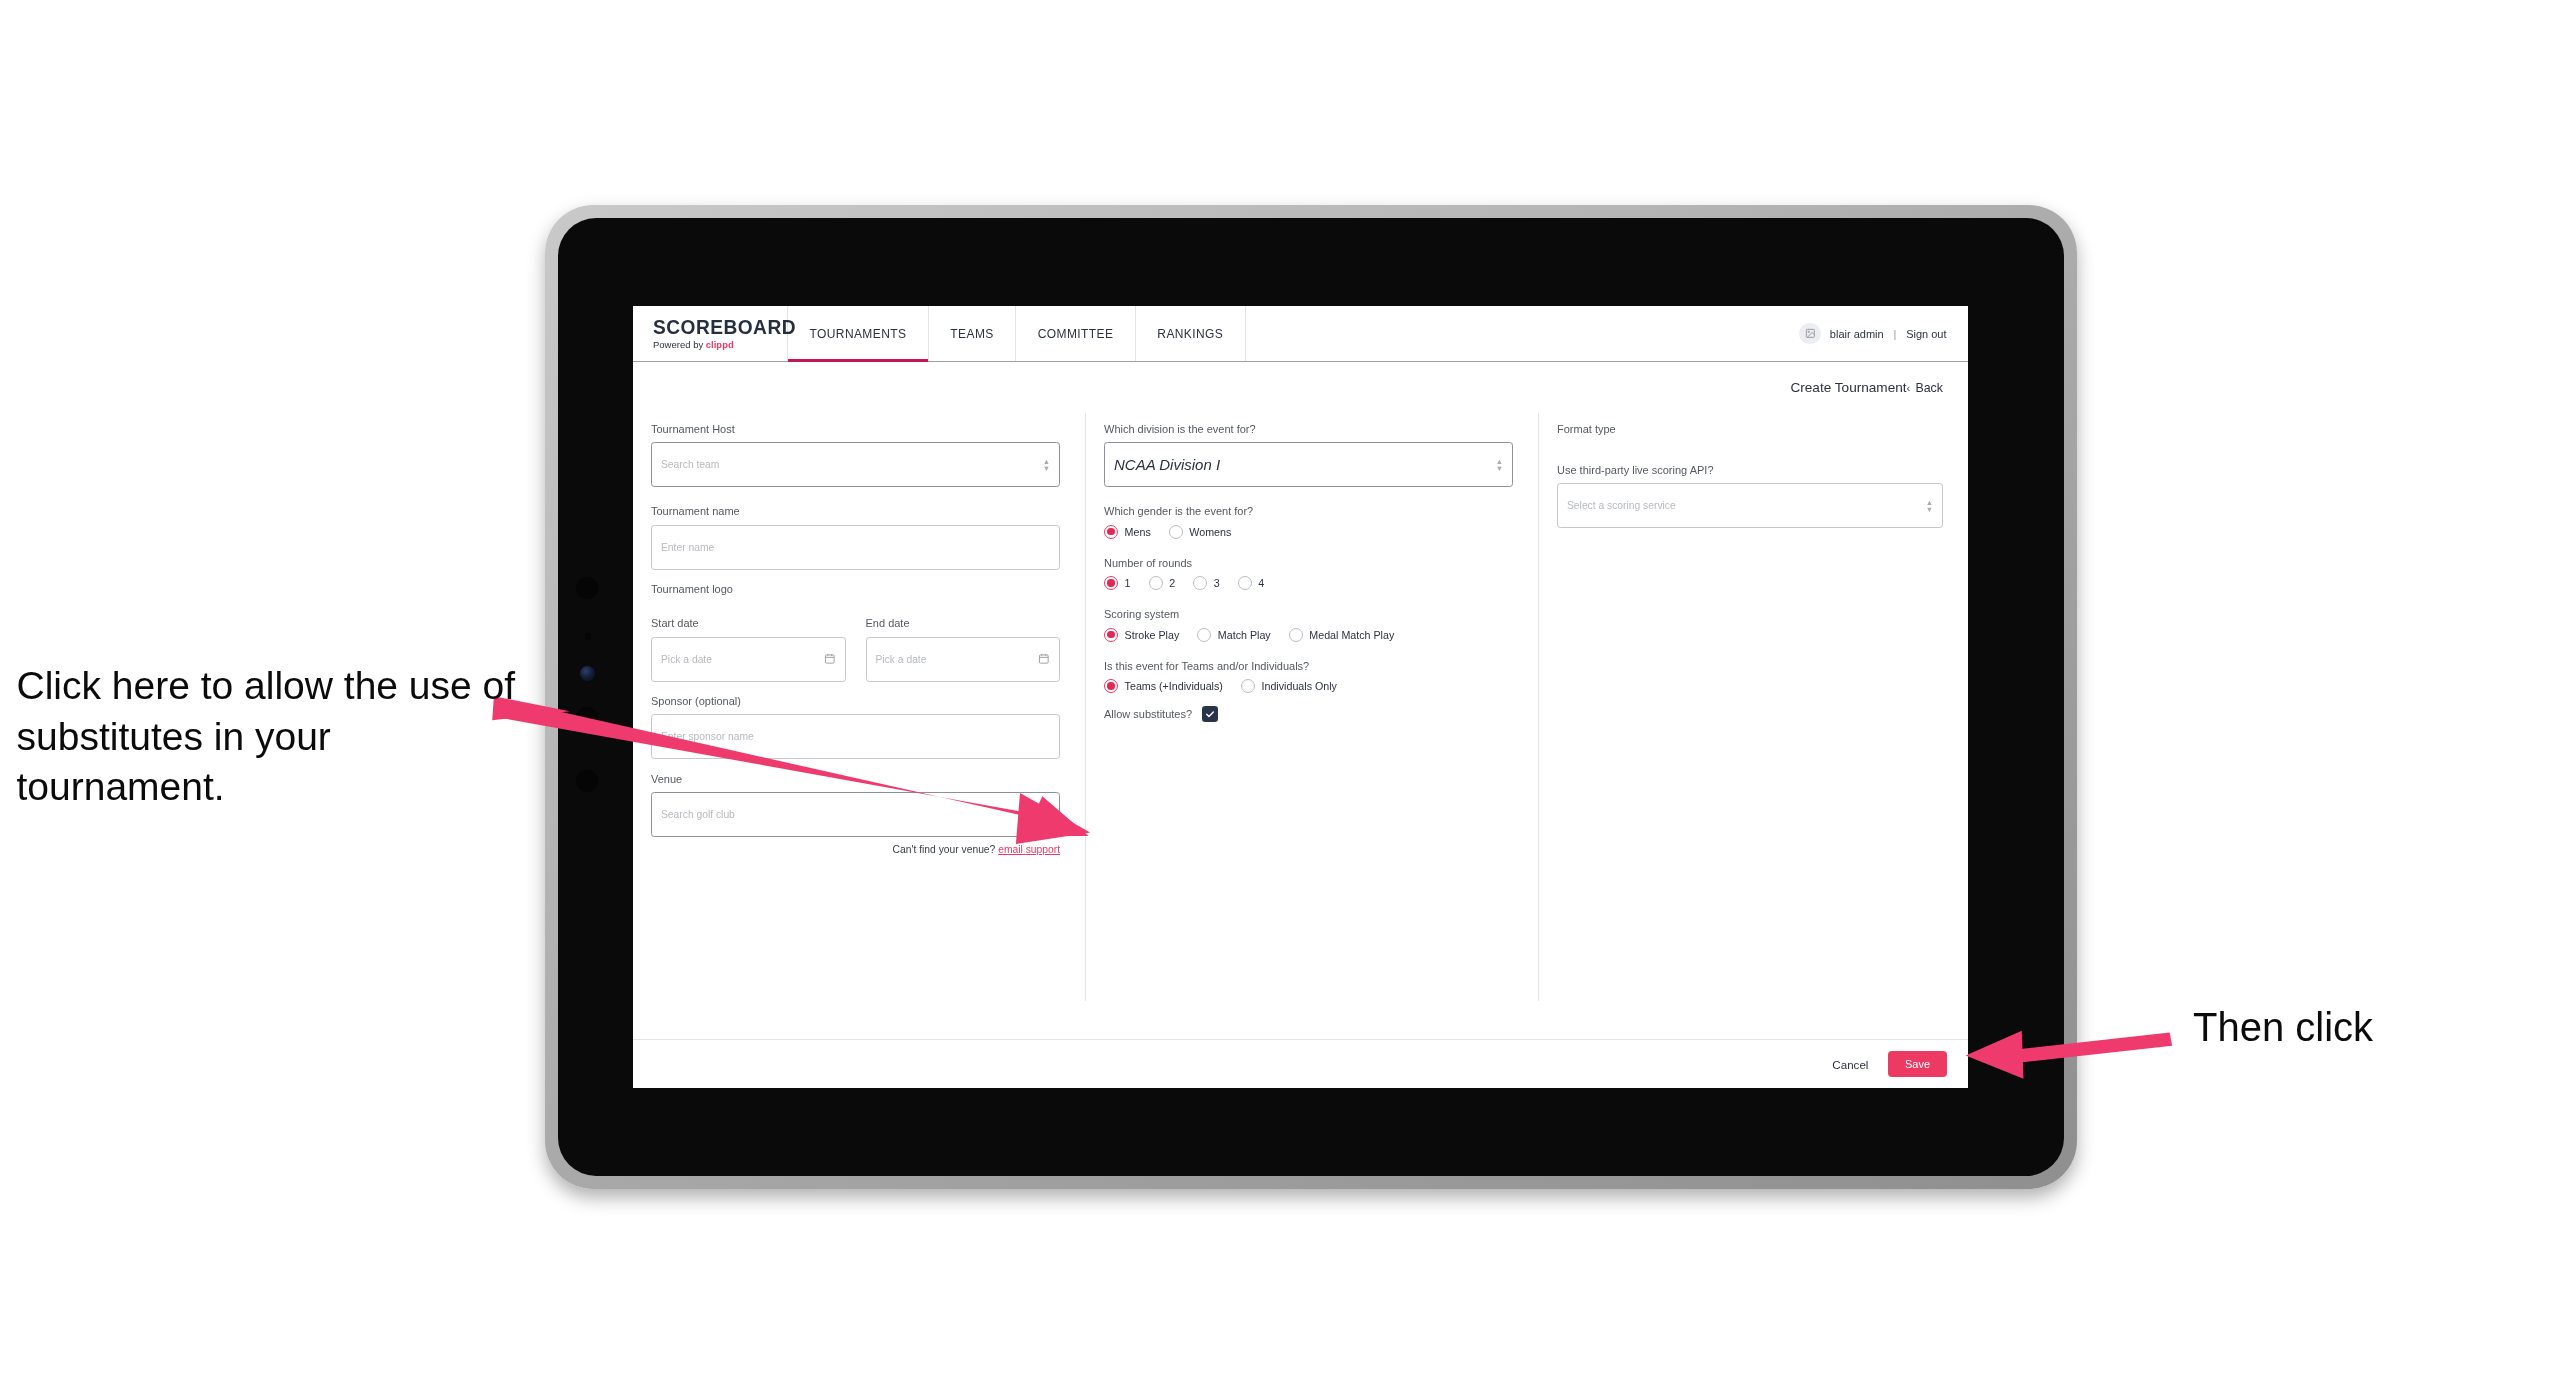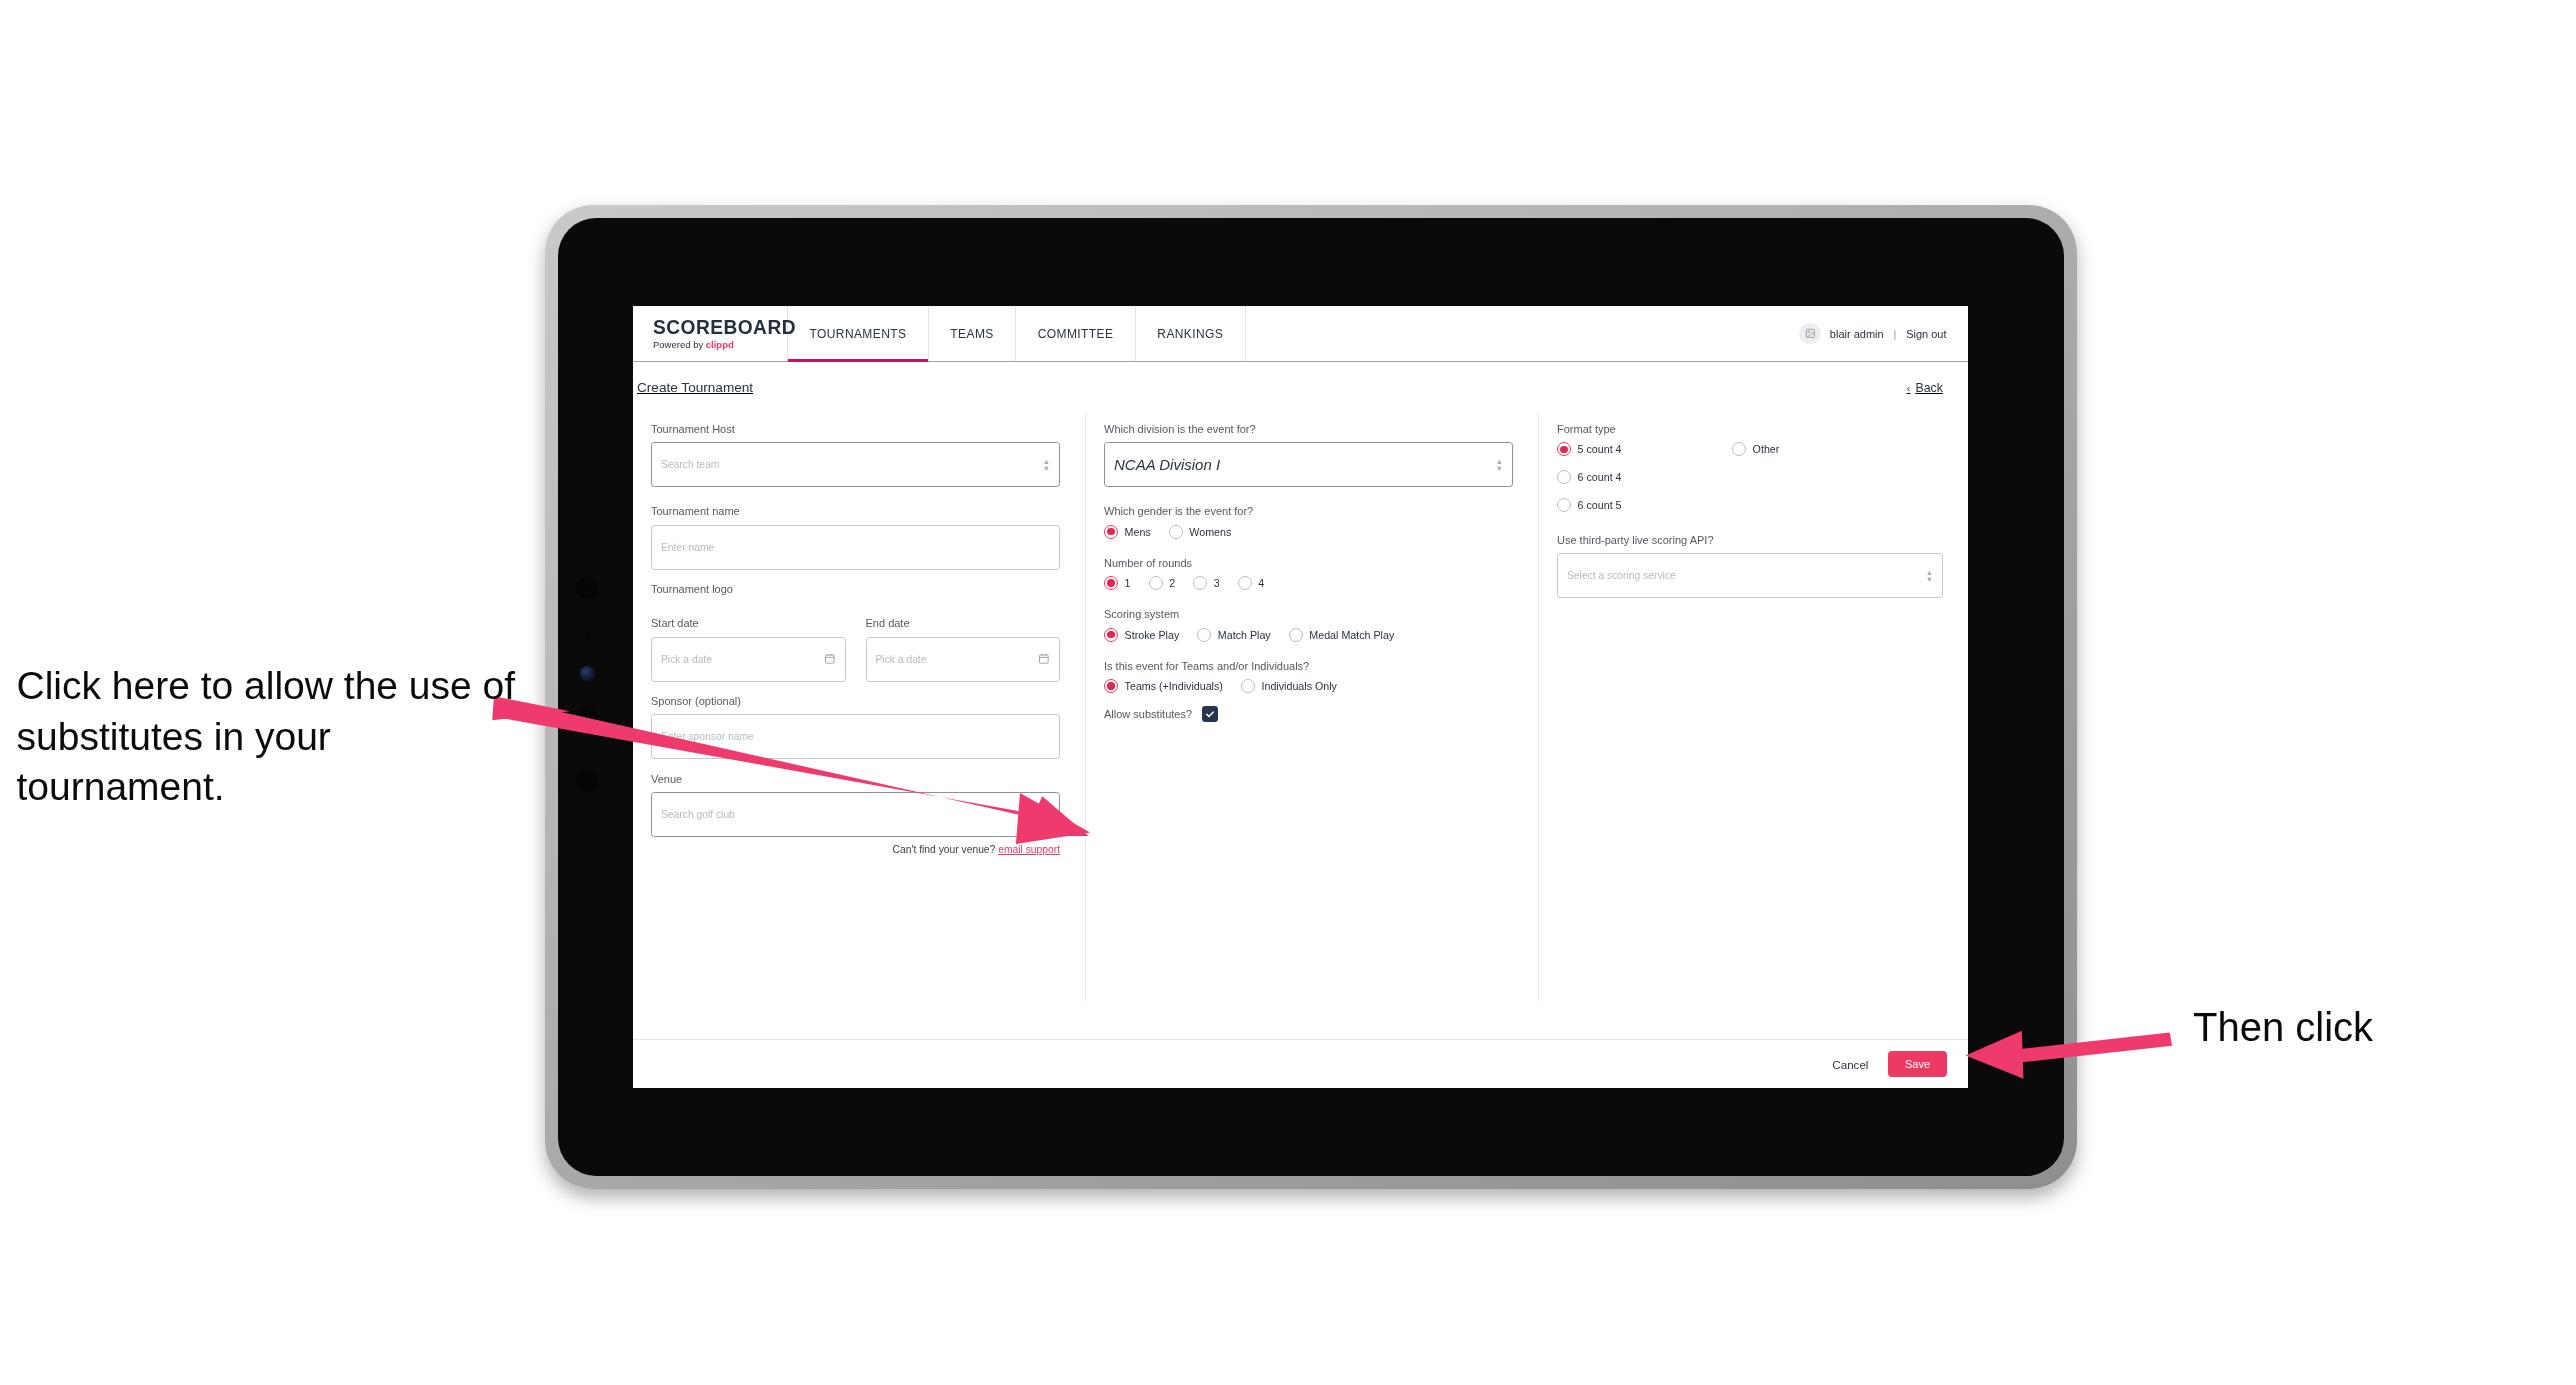--- a/index.html
+++ b/index.html
@@ -80,21 +80,21 @@
   #avatar{
     width:21.5px;height:21.5px;border-radius:50%;
     background:#eceef1;display:flex;align-items:center;justify-content:center;
   }
   #user-area .sep{color:#9aa0a6;margin:0 0.8px;}
   #user-area .signout{color:#2b3240;cursor:pointer;}
 
   
   #pagehead{
     height:51px;display:flex;align-items:center;
-    padding:0 25px 0 4px;justify-content:space-between;text-decoration:underline;
+    padding:0 25px 0 31px;justify-content:flex-end;
   }
   #page-title{font-size:13.6px;color:#2b3240;}
   #back-link{font-size:12.4px;color:#2b3240;cursor:pointer;display:flex;align-items:center;gap:5px;}
   #back-link .chev{font-size:11.6px;color:#4a5160;}
 
   
   #form-body{
     display:flex;
     height:588px;
     padding:0 0 0 0;
@@ -397,42 +397,20 @@
         <div id="sub-check">
           <svg width="10" height="10" viewBox="0 0 24 24" fill="none" stroke="#ffffff" stroke-width="3.2" stroke-linecap="round" stroke-linejoin="round">
               <path d="M4 12.5l5.5 5.5L20 7"></path>
             </svg>
         </div>
       </div>
     </div>
 
     <div class="col" id="col-right">
       <div class="fld-label">Format type</div>
-      <div class="fmt-grid">
-        <div class="fmt-col c1">
-          <div class="radio">
-            <span class="rcircle on"></span>
-            <span class="rlabel">5 count 4</span>
-          </div>
-          <div class="radio">
-            <span class="rcircle"></span>
-            <span class="rlabel">6 count 4</span>
-          </div>
-          <div class="radio">
-            <span class="rcircle"></span>
-            <span class="rlabel">6 count 5</span>
-          </div>
-        </div>
-        <div class="fmt-col">
-          <div class="radio">
-            <span class="rcircle"></span>
-            <span class="rlabel">Other</span>
-          </div>
-        </div>
-      </div>
 
       <div style="height:21.5px"></div>
 
       <div class="fld-label">Use third-party live scoring API?</div>
       <div class="input-box">
         <span>Select a scoring service</span>
         <span class="spin">
             <span>▲</span>
             <span>▼</span>
           </span>

